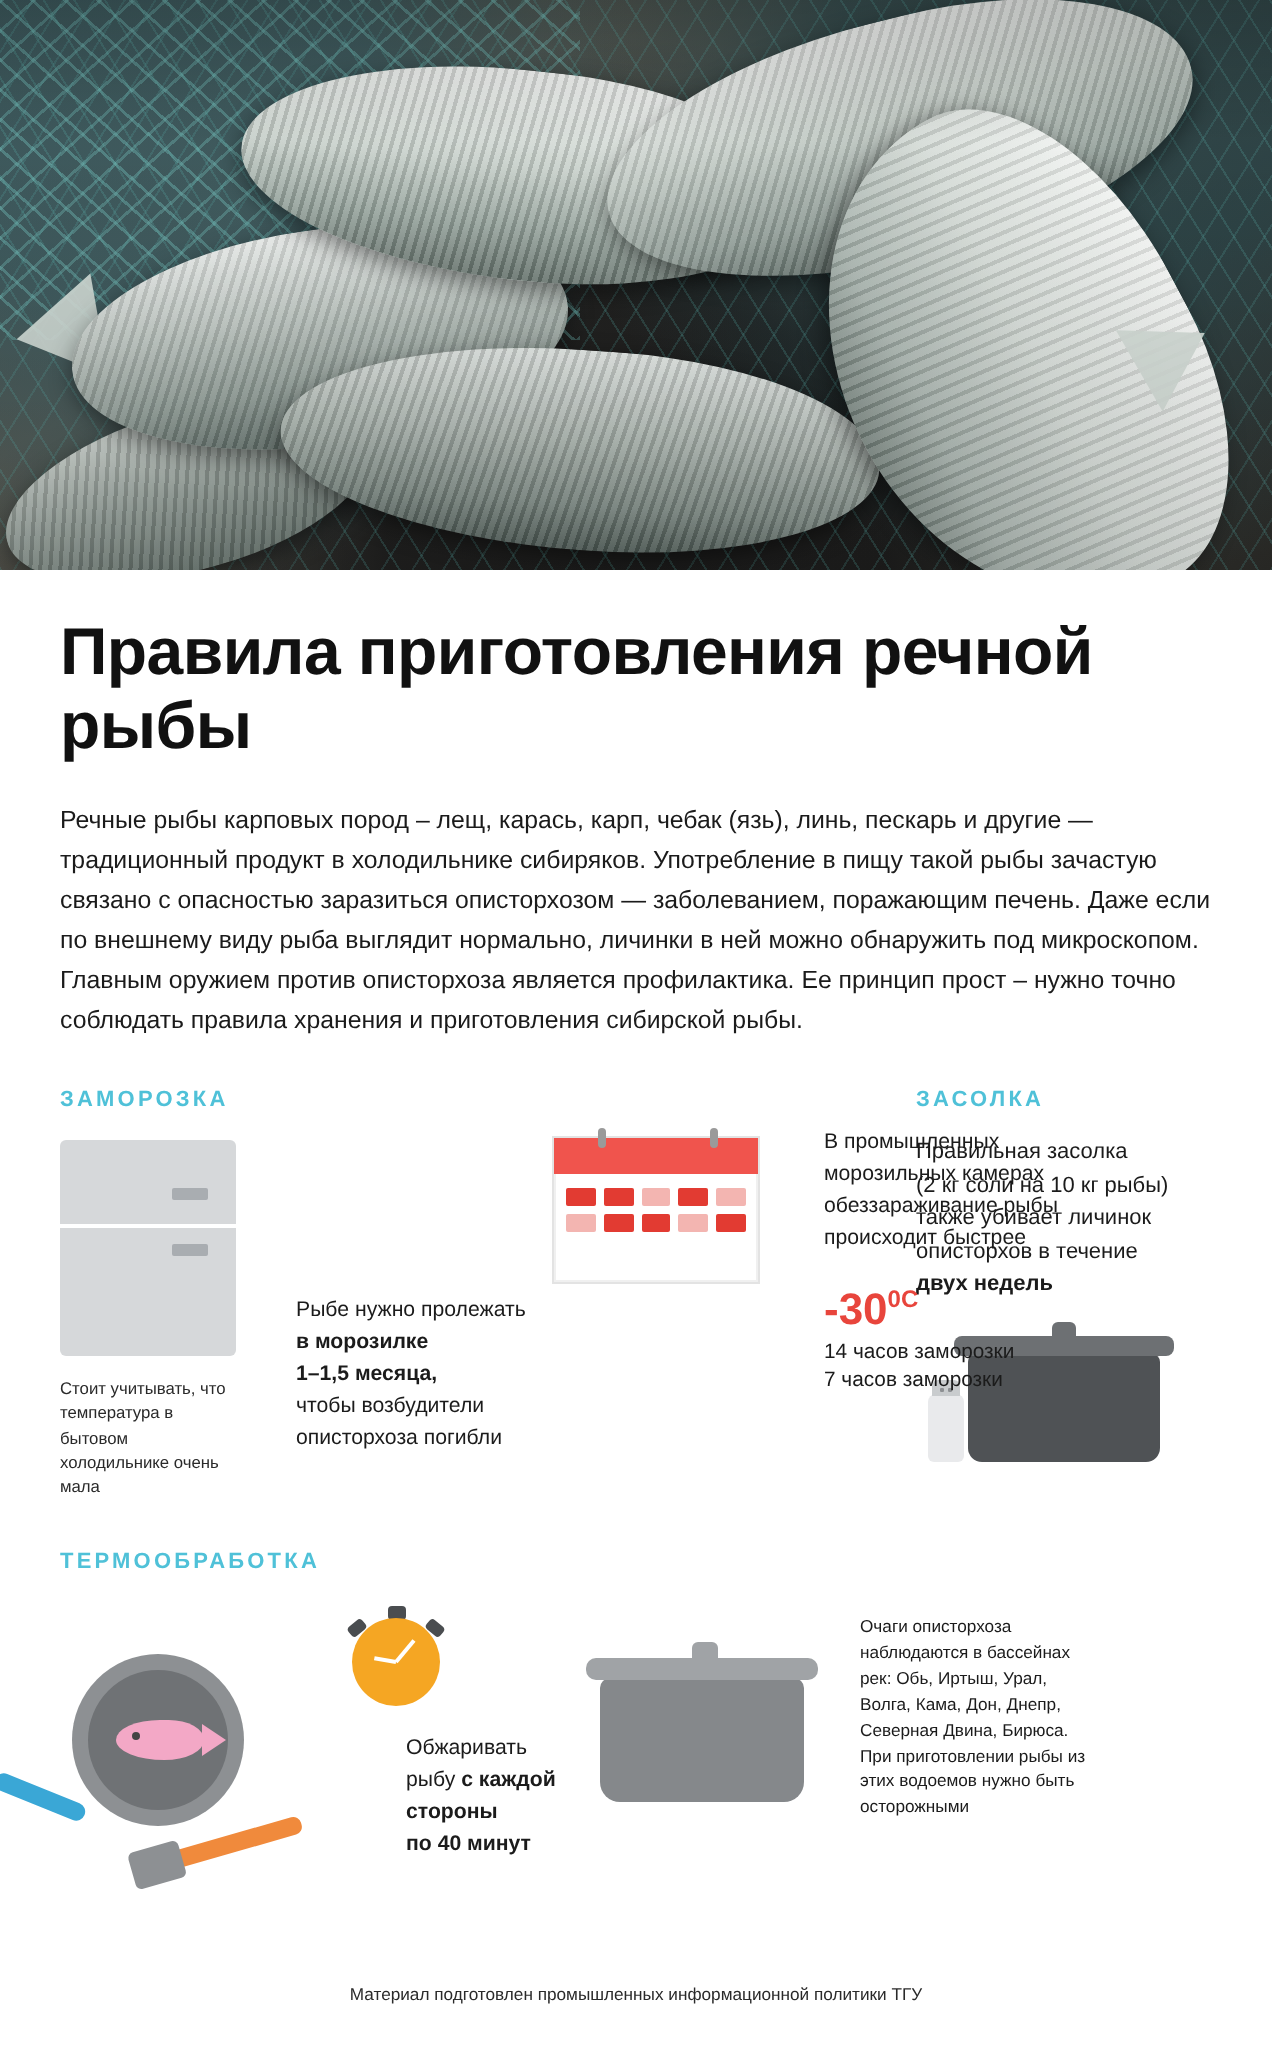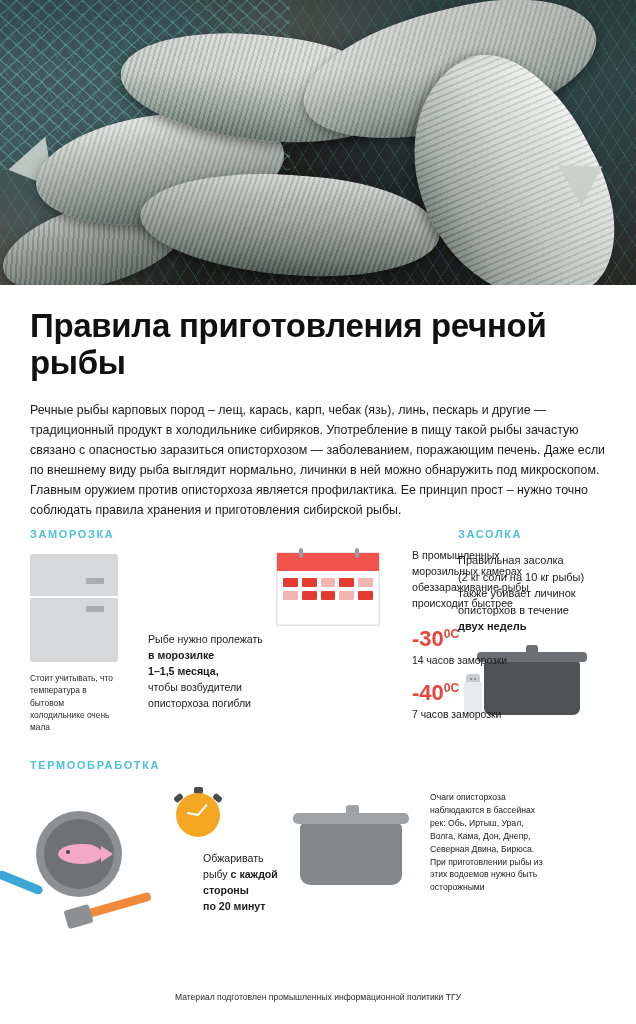--- a/index.html
+++ b/index.html
@@ -234,21 +234,21 @@
   <div class="fish f4"></div>
   <div class="tail t3"></div>
   <div class="hero-shade"></div>
 </div>
 
 <div class="content">
   <h1 class="title">Правила приготовления речной рыбы</h1>
   <p class="intro">Речные рыбы карповых пород – лещ, карась, карп, чебак (язь), линь, пескарь и другие — традиционный продукт в холодильнике сибиряков. Употребление в пищу такой рыбы зачастую связано с опасностью заразиться описторхозом — заболеванием, поражающим печень. Даже если по внешнему виду рыба выглядит нормально, личинки в ней можно обнаружить под микроскопом. Главным оружием против описторхоза является профилактика. Ее принцип прост – нужно точно соблюдать правила хранения и приготовления сибирской рыбы.</p>
 </div>
 
-<div class="content" style="margin-top:8px; position:relative;">
+<div class="content" style="margin-top:24px; position:relative;">
   <div class="sec-head">ЗАМОРОЗКА</div>
 
   <div class="salt-col">
     <div class="sec-head">ЗАСОЛКА</div>
     <div class="salt-text" style="margin-top:12px;">
       <span>Правильная засолка</span><br>
       <span>(2 кг соли на 10 кг рыбы)</span><br>
       <span>также убивает личинок</span><br>
       <span>описторхов в течение</span><br>
       <b>двух недель</b>
@@ -300,23 +300,20 @@
         </div>
       </div>
     </div>
 
     <div class="col temp-col">
       <div class="temp-intro">В промышленных морозильных камерах обеззараживание рыбы происходит быстрее</div>
       <div class="temp-big">
         <span>-30</span><sup>0С</sup>
       </div>
       <div class="temp-sub">14 часов заморозки</div>
-      <div class="temp-big">
-        <span>-40</span><sup>0С</sup>
-      </div>
       <div class="temp-sub">7 часов заморозки</div>
     </div>
   </div>
 </div>
 
 <div class="content thermo">
   <div class="sec-head">ТЕРМООБРАБОТКА</div>
 
   <div class="thermo-row">
 
@@ -334,21 +331,21 @@
       <div class="timer" style="margin-left:6px;">
         <div class="ear l"></div>
         <div class="ear r"></div>
         <div class="btn"></div>
         <div class="face"></div>
       </div>
       <div class="thermo-text" style="margin-top:14px;">
         <span>Обжаривать</span><br>
         <span>рыбу</span>
         <b>с каждой стороны</b><br>
-        <b>по 20 минут</b>
+        <b>по 40 минут</b>
       </div>
     </div>
 
     <div class="boil-pot-col">
       <div class="bpot">
         <div class="lid"></div>
         <div class="knob"></div>
       </div>
     </div>
 

